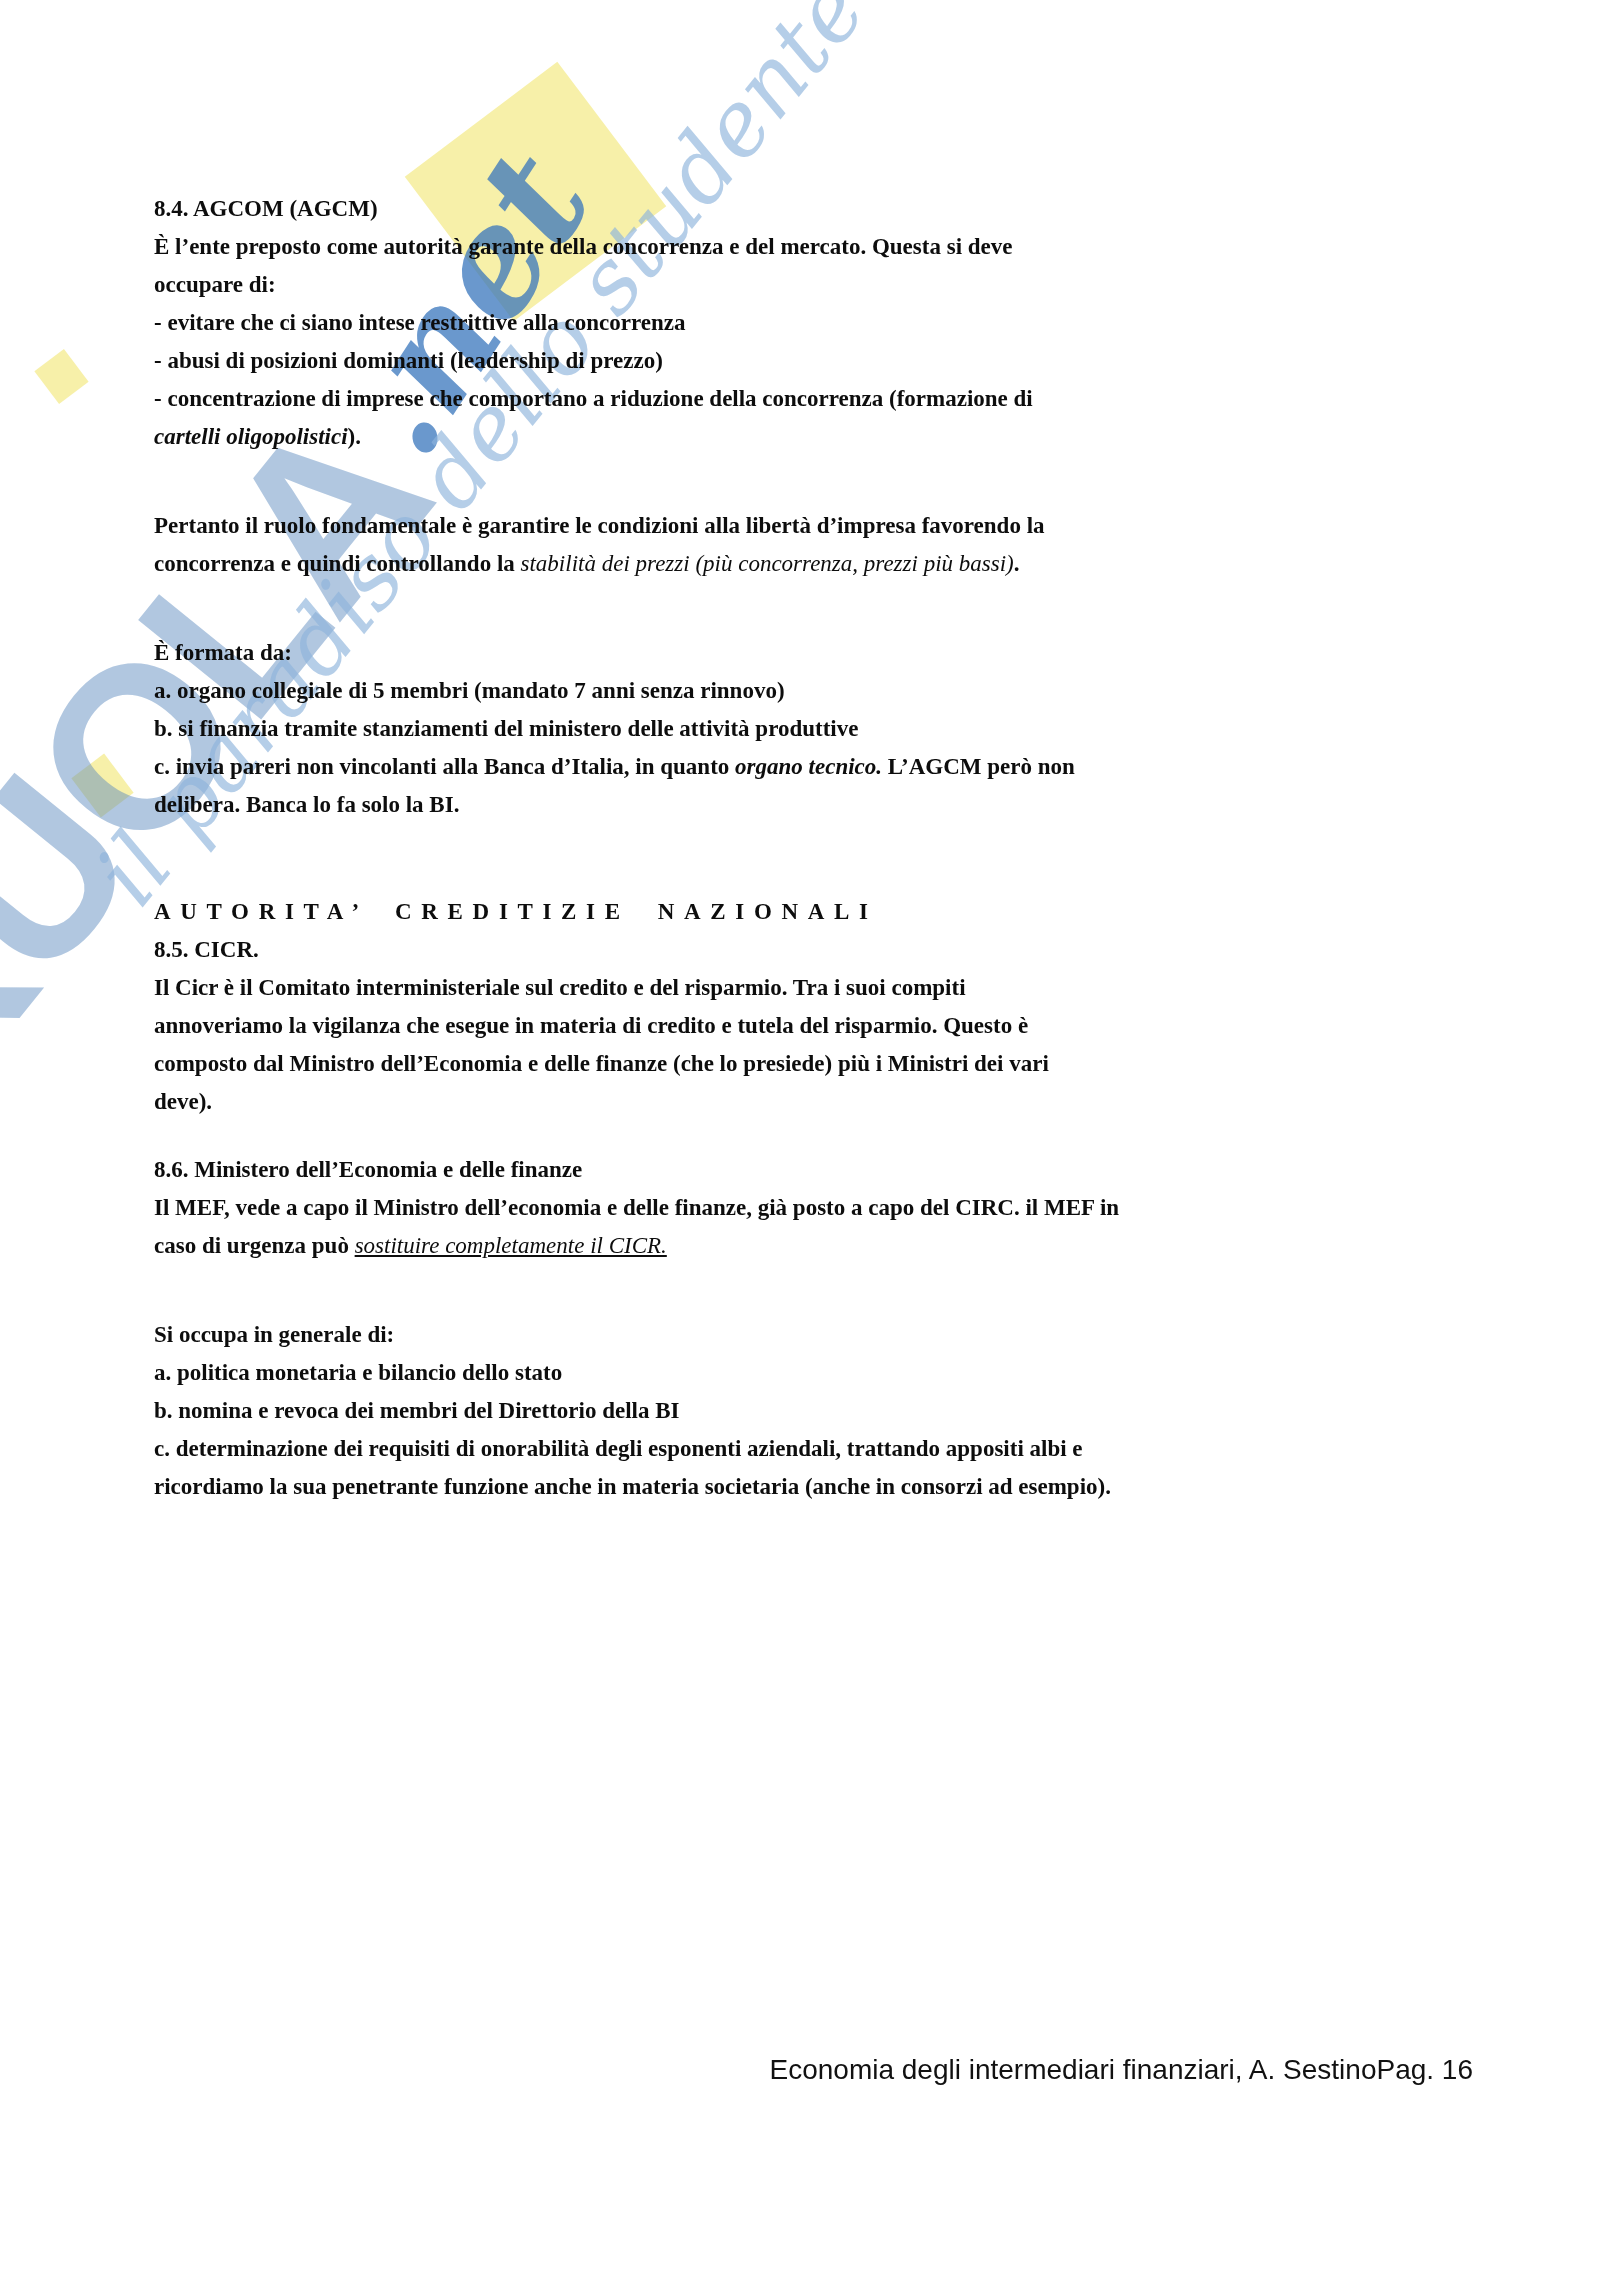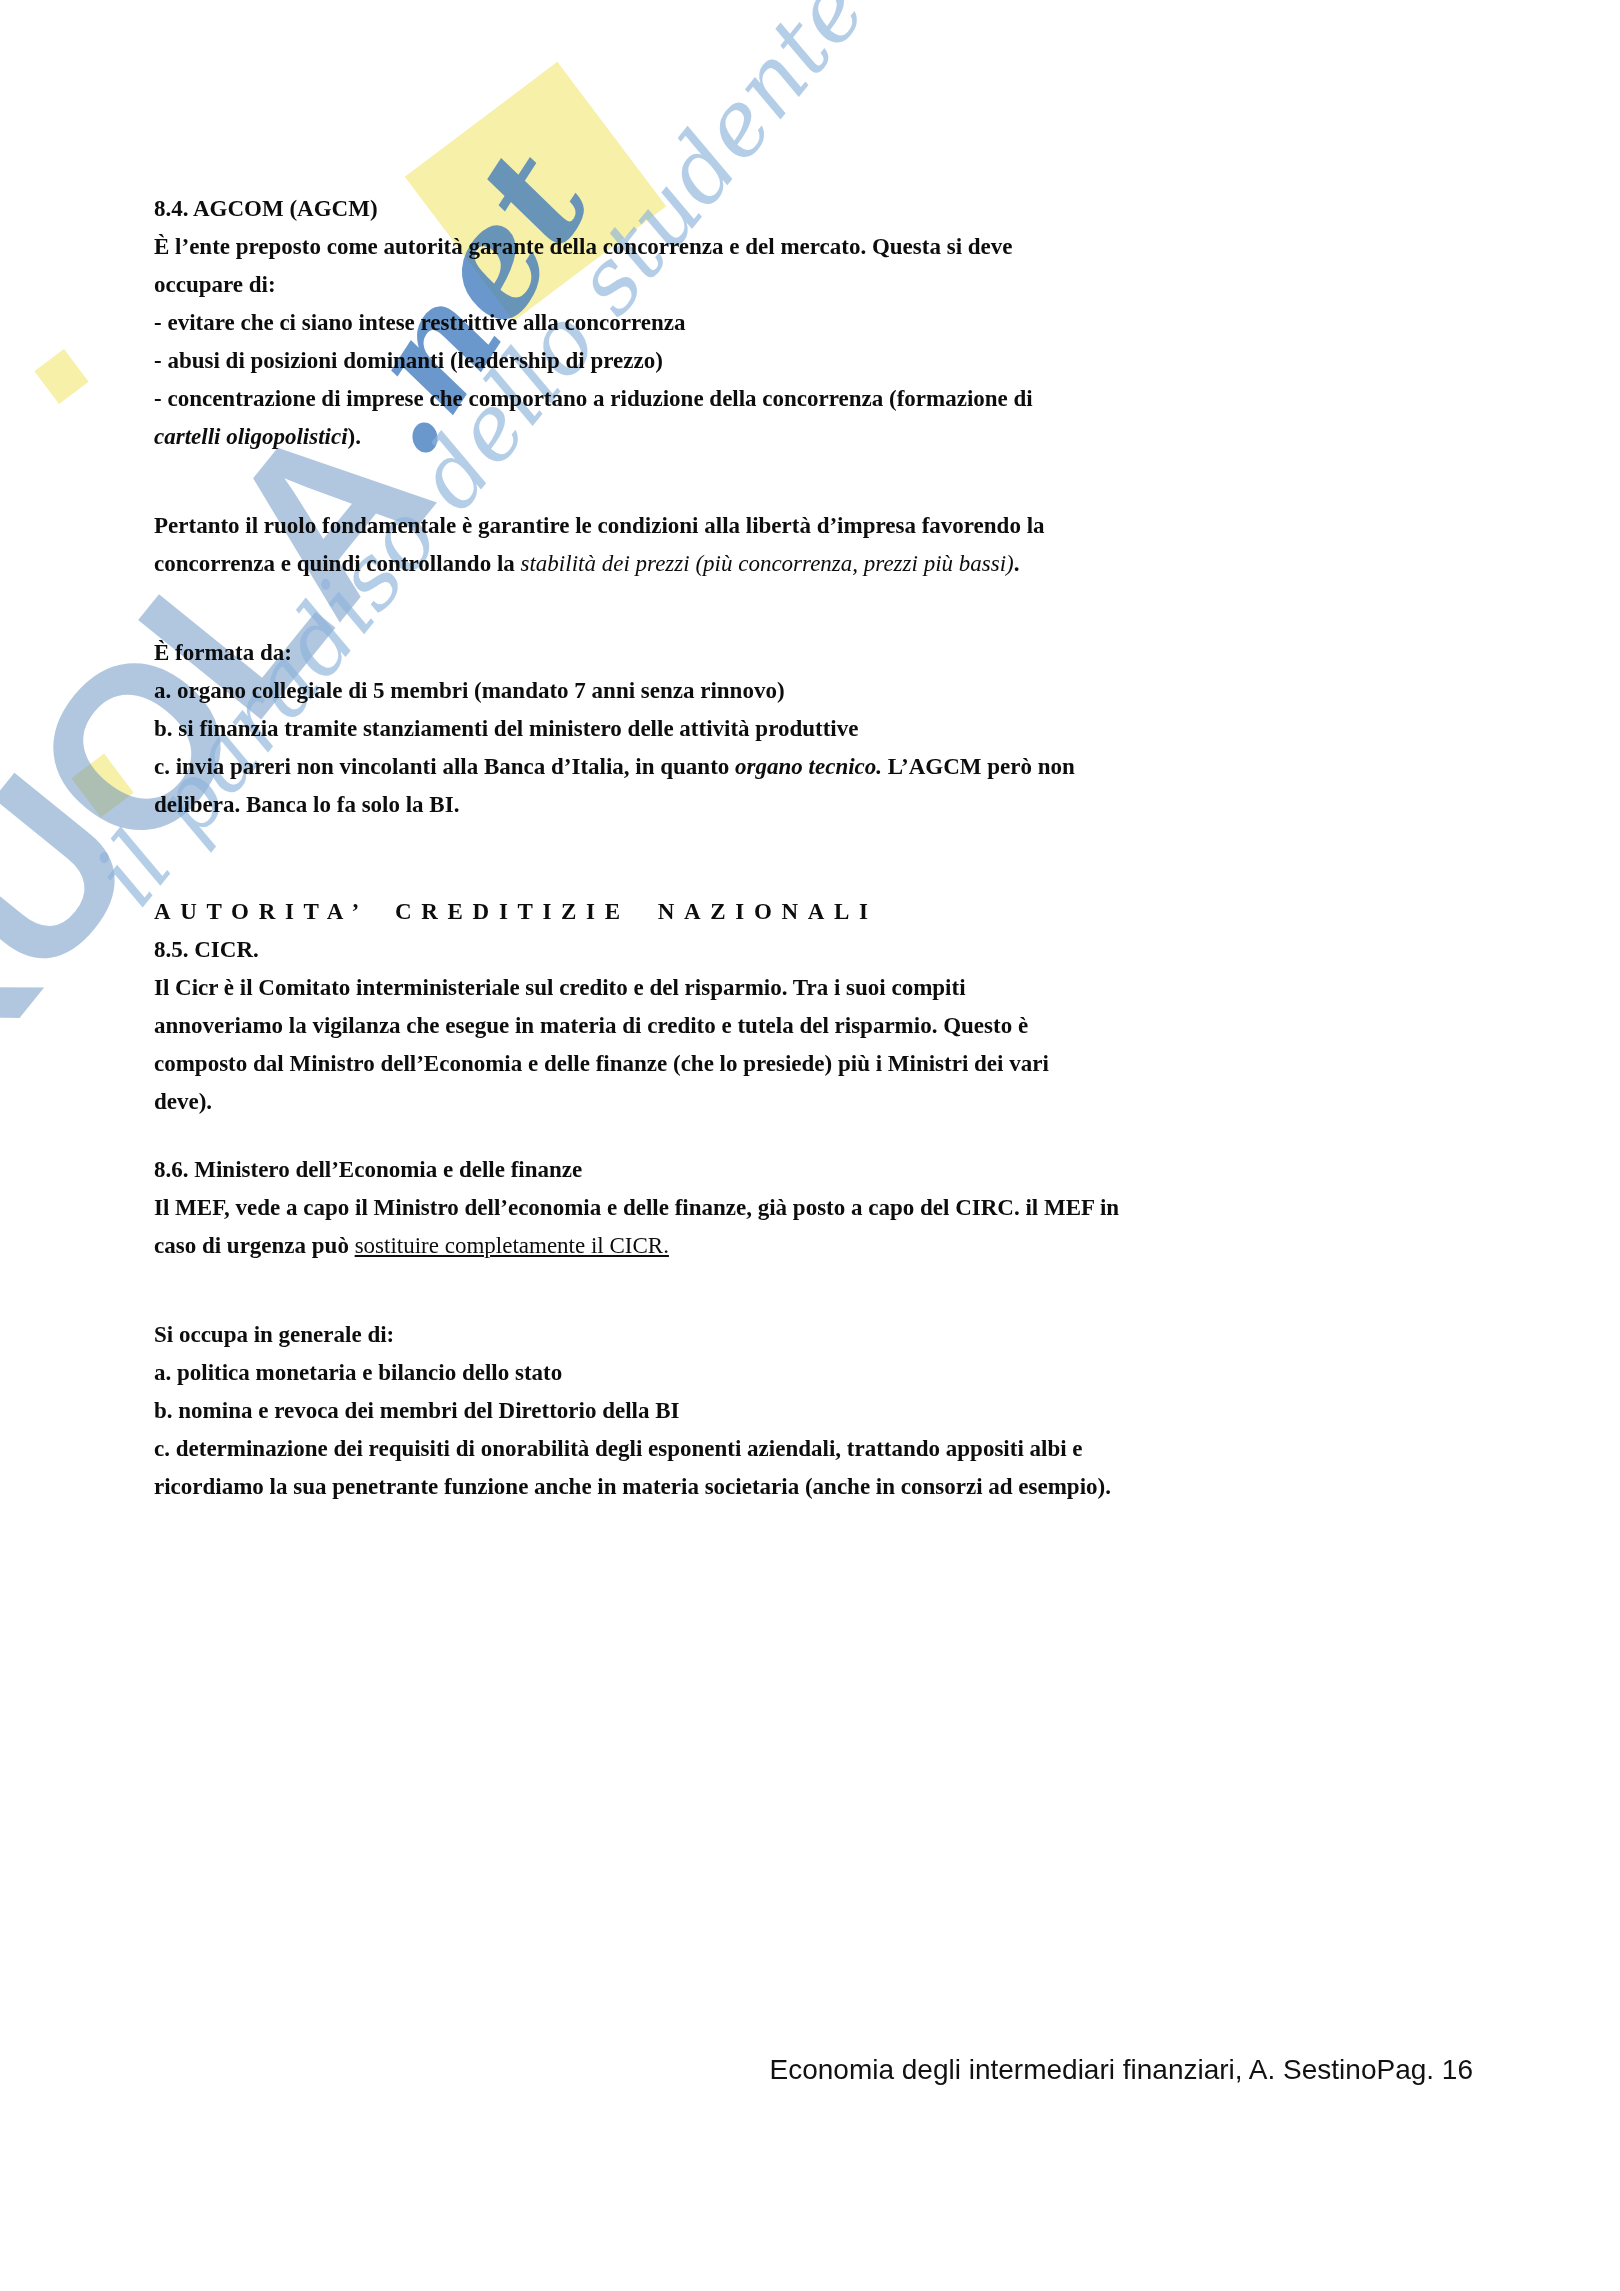--- a/index.html
+++ b/index.html
@@ -58,21 +58,21 @@
     letter-spacing:0.42em;
     word-spacing:0.55em;
   }
   .s1{margin-top:51px;}
   .s2{margin-top:69px;}
   .s3{margin-top:30px;}
   .s-r{font-weight:bold;}
   .s-b{font-weight:bold;}
   .s-i{font-style:italic;}
   .s-bi{font-weight:bold;font-style:italic;}
-  .s-iu{text-decoration:underline;}
+  .s-iu{font-style:italic;text-decoration:underline;}
 
   
   .footer{
     position:absolute;left:154px;right:147px;top:2054px;z-index:2;
     display:flex;justify-content:flex-end;align-items:baseline;
     font-family:"Liberation Sans",sans-serif;
     font-size:28px;color:#111111;
   }
 </style>
 </head>

